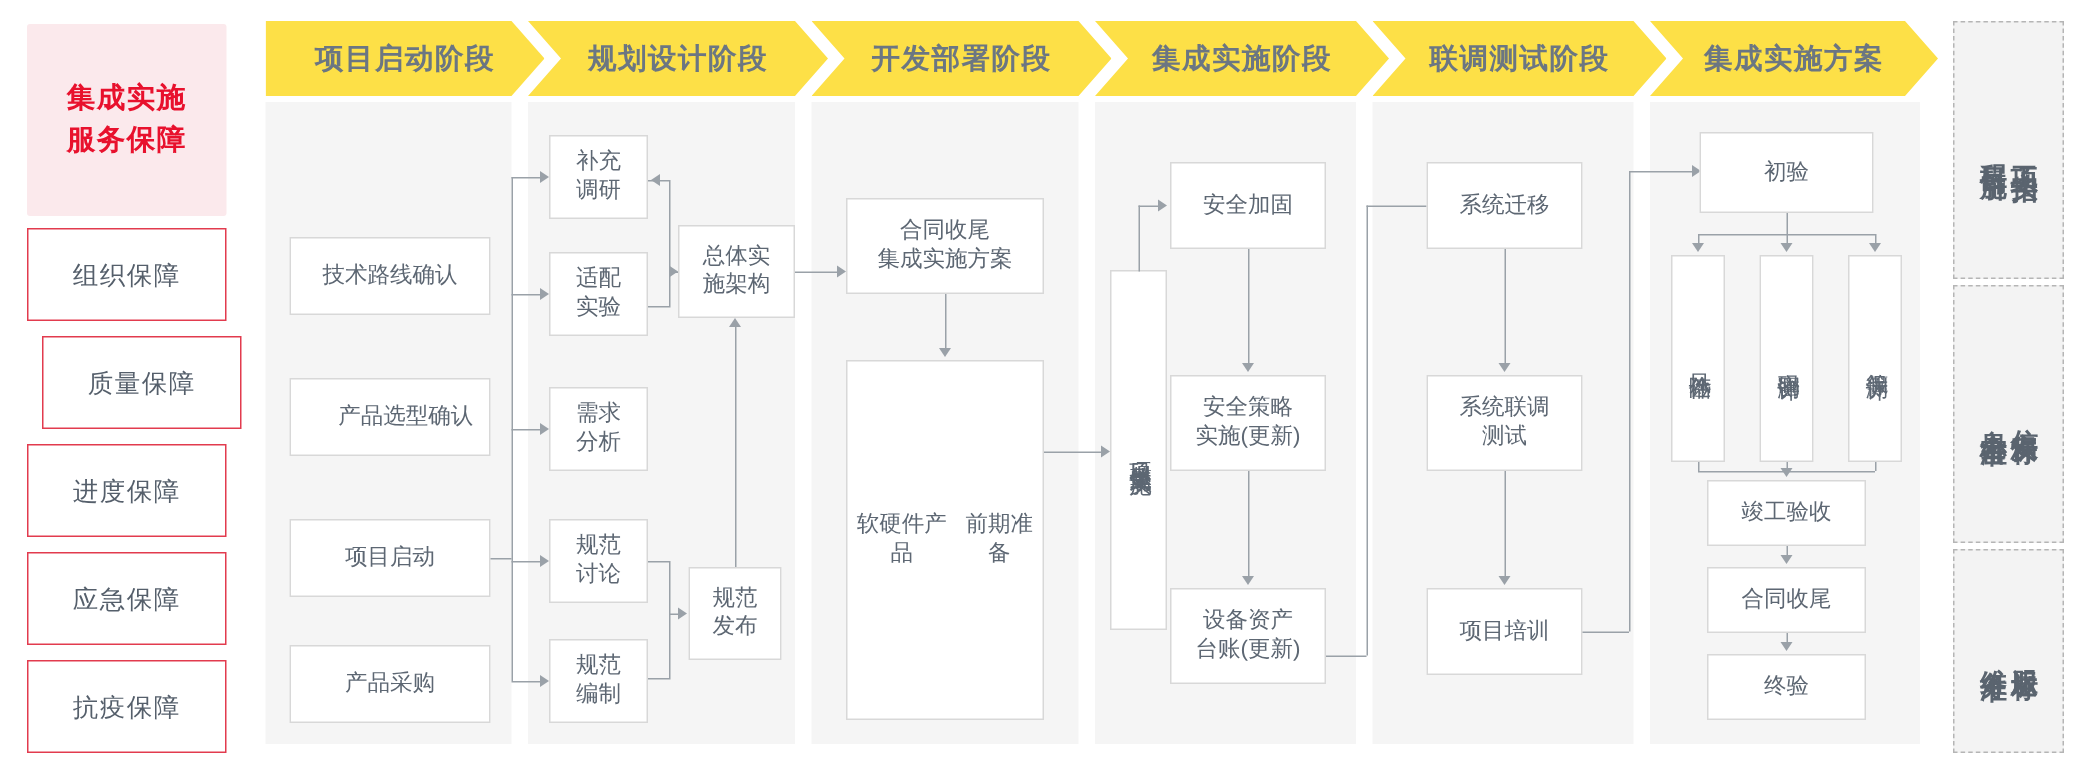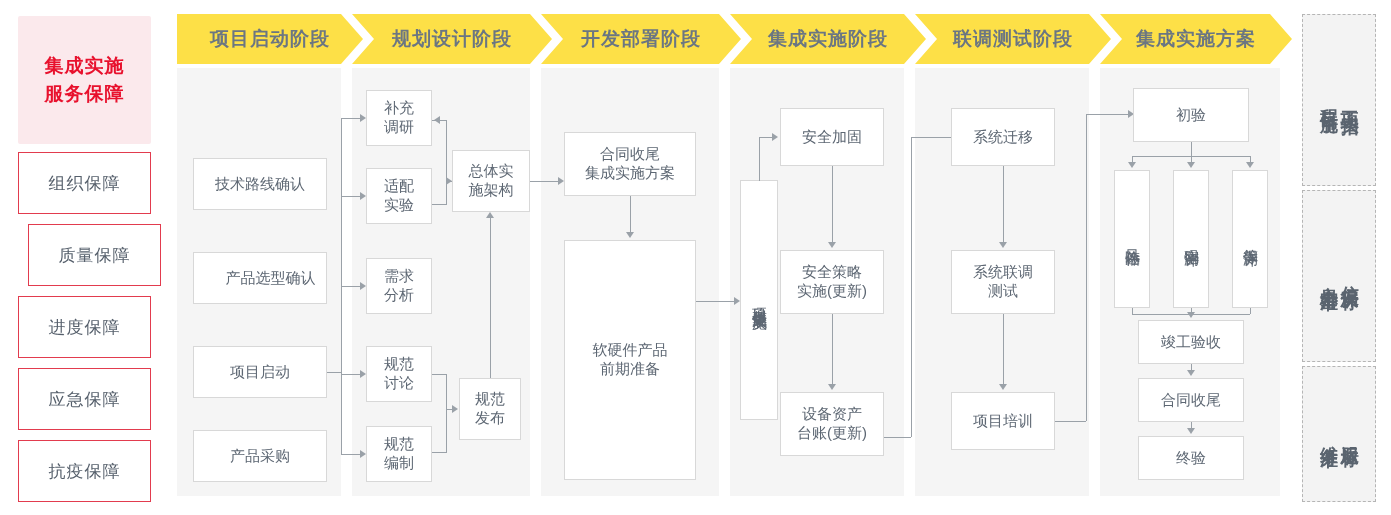--- a/index.html
+++ b/index.html
@@ -207,21 +207,21 @@
   <div class="abs line vline" style="left:490px;top:218px;height:160px;"></div>
   <div class="abs arrow arr-up" style="left:486px;top:212px;"></div>
 
   <div class="abs line hline" style="left:530px;top:181px;width:30px;"></div>
   <div class="abs arrow arr-right" style="left:558px;top:177px;"></div>
 
   <div class="abs node" style="left:564px;top:132px;width:132px;height:64px;flex-direction:column;">
     <span>合同收尾</span>
     <span>集成实施方案</span>
   </div>
-  <div class="abs node" style="left:564px;top:240px;width:132px;height:240px;flex-direction:column;">
+  <div class="abs node" style="left:564px;top:240px;width:132px;height:240px;flex-direction:row;">
     <span>软硬件产品</span>
     <span>前期准备</span>
   </div>
 
   <div class="abs line vline" style="left:630px;top:196px;height:38px;"></div>
   <div class="abs arrow arr-down" style="left:626px;top:232px;"></div>
 
   <div class="abs line hline" style="left:696px;top:301px;width:40px;"></div>
   <div class="abs arrow arr-right" style="left:734px;top:297px;"></div>
 

